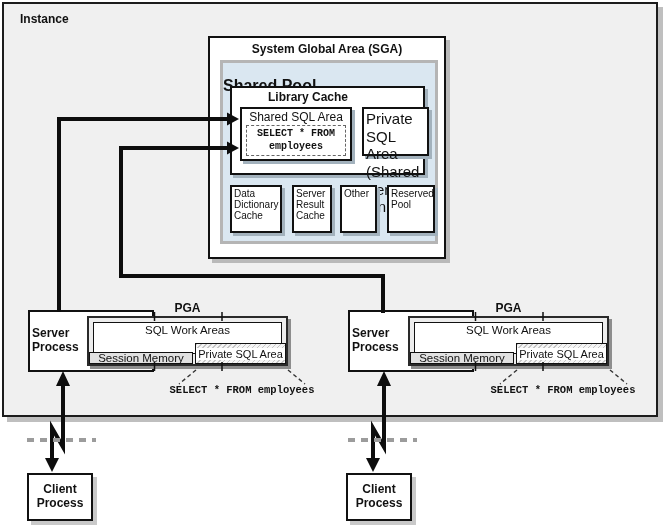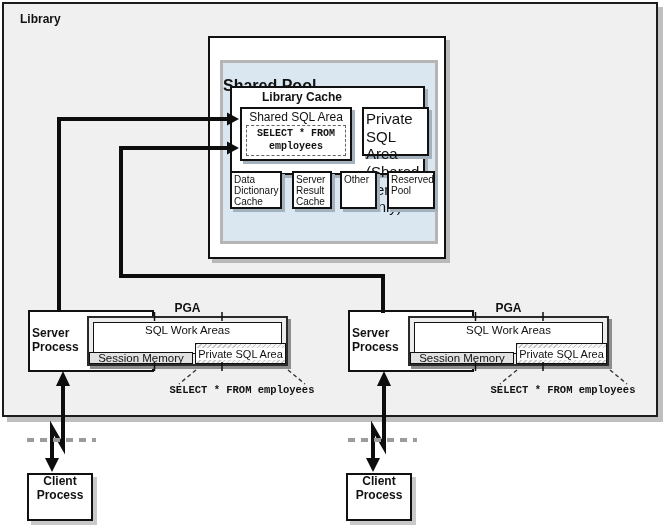--- a/index.html
+++ b/index.html
@@ -16,34 +16,34 @@
     background:var(--sga_fill,#ffffff);border:2px solid var(--box_border,#111);
     box-shadow:4px 4px 0 #b9b9b9;z-index:2;}
   .sga-title{text-align:center;margin-top:4px;font-size:12px;font-weight:bold;}
 
   .shared-pool{position:absolute;left:10px;top:22px;width:218px;height:184px;
     background:var(--shared_pool_fill,#dae7f1);border:3px solid var(--shared_pool_border,#b5b5b5);}
   .sp-title{text-align:left;margin-top:14px;font-size:16px;font-weight:bold;}
 
   .library-cache{position:absolute;left:7px;top:23px;width:195px;height:89px;
     background:#fff;border:2px solid var(--box_border,#111);box-shadow:3px 3px 0 #a3b2bd;}
-  .lc-title{position:absolute;left:17px;top:2px;font-size:12px;font-weight:bold;padding-left:13px;}
+  .lc-title{position:absolute;left:23px;top:2px;font-size:12px;font-weight:bold;padding-left:13px;}
 
   .shared-sql{position:absolute;left:8px;top:19px;width:112px;height:54px;
     background:#fff;border:2px solid var(--box_border,#111);box-shadow:3px 3px 0 #a3b2bd;}
   .ssa-title{text-align:center;margin-top:1px;font-size:12px;font-weight:normal;}
   .ssa-stmt{position:absolute;left:4px;right:4px;top:16px;bottom:3px;
     border:1px dashed #666;font-family:"Liberation Mono",monospace;font-weight:bold;
     font-size:10px;line-height:1.25;text-align:center;padding-top:2px;}
 
   .private-sql{position:absolute;left:130px;top:19px;width:67px;height:49px;
     background:#fff;border:2px solid var(--box_border,#111);box-shadow:3px 3px 0 #a3b2bd;
     font-size:15px;line-height:1.18;padding:1px 2px;}
 
-  .sp-box{position:absolute;top:108px;height:38px;background:#fff;
+  .sp-box{position:absolute;top:122px;height:48px;background:#fff;
     border:2px solid var(--box_border,#111);box-shadow:3px 3px 0 #a3b2bd;
     font-size:10px;line-height:1.12;padding:1px 2px;}
   .sp-box-1{left:7px;width:52px;}
   .sp-box-2{left:69px;width:40px;}
   .sp-box-3{left:117px;width:37px;}
   .sp-box-4{left:164px;width:48px;}
 
   .server-box{position:absolute;top:310px;width:126px;height:62px;background:#fff;
     border:2px solid var(--box_border,#111);z-index:2;}
   .server-left{left:28px;} .server-right{left:348px;}
@@ -69,36 +69,37 @@
     background:repeating-linear-gradient(135deg,#c6c6c6 0px,#c6c6c6 1px,#f5f5f5 1px,#f5f5f5 3.5px);
     display:flex;align-items:center;justify-content:center;}
   .ph-label{background:#fff;padding:0 2px;font-size:11px;white-space:nowrap;}
 
   .stmt{position:absolute;top:384px;width:170px;text-align:center;z-index:3;
     font-family:"Liberation Mono",monospace;font-weight:bold;font-size:10.5px;white-space:nowrap;}
   .stmt-left{left:157px;} .stmt-right{left:478px;}
 
   .client-box{position:absolute;top:473px;width:66px;height:48px;background:#fff;
     border:2px solid var(--box_border,#111);box-shadow:4px 4px 0 #c9c9c9;z-index:2;
-    display:flex;align-items:flex-start;justify-content:center;text-align:center;
+    display:flex;align-items:center;justify-content:center;text-align:center;
     font-size:12px;font-weight:bold;line-height:1.15;}
   .client-left{left:27px;} .client-right{left:346px;}
 
   .overlay{position:absolute;left:0;top:0;z-index:30;pointer-events:none;}
 </style>
 </head>
 <body>
 
 <div class="canvas">
 
   <div class="instance">
-    <div class="instance-label">Library</div>
+    <div class="instance-label">Instance</div>
   </div>
 
   <div class="sga">
+    <div class="sga-title">System Global Area (SGA)</div>
     <div class="shared-pool">
       <div class="sp-title">Shared Pool</div>
       <div class="library-cache">
         <div class="lc-title">Library Cache</div>
         <div class="shared-sql">
           <div class="ssa-title">Shared SQL Area</div>
           <div class="ssa-stmt">SELECT * FROM employees</div>
         </div>
         <div class="private-sql">Private SQL Area (Shared Server Only)</div>
       </div>

